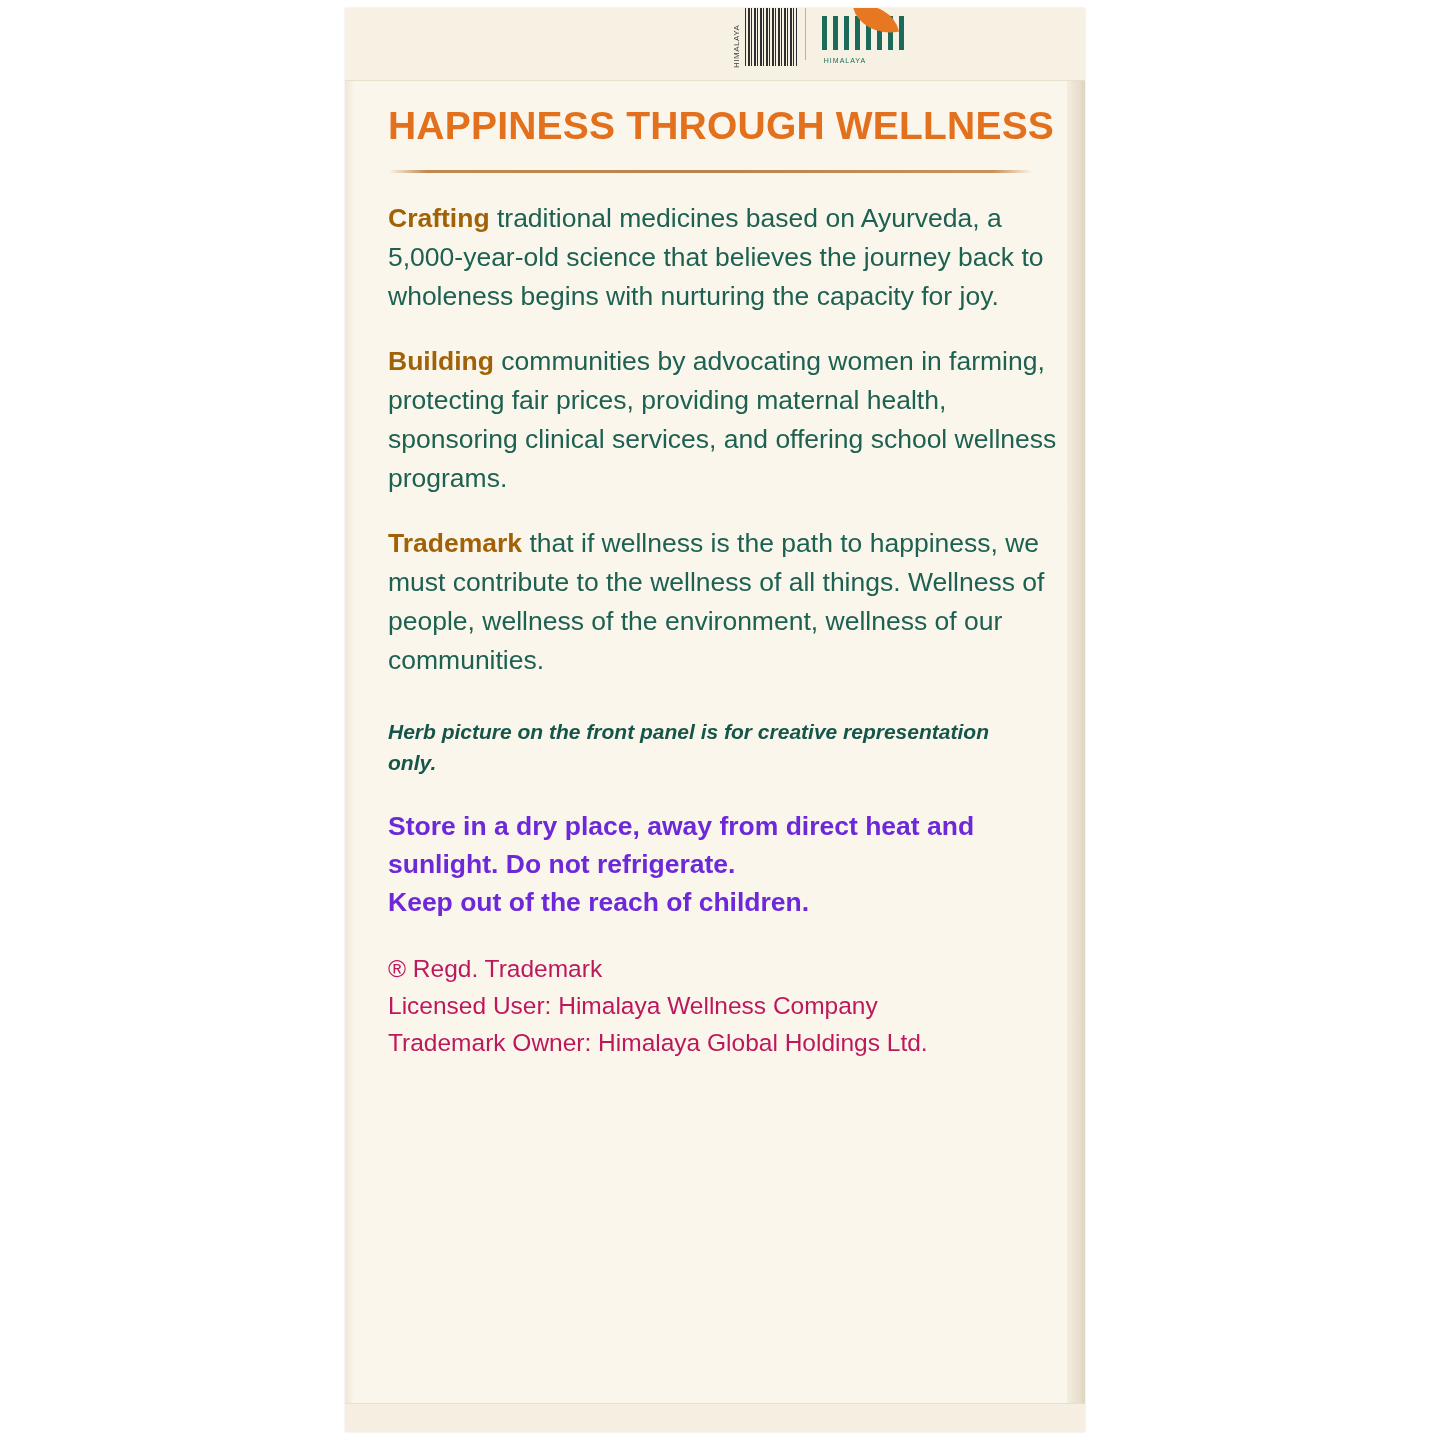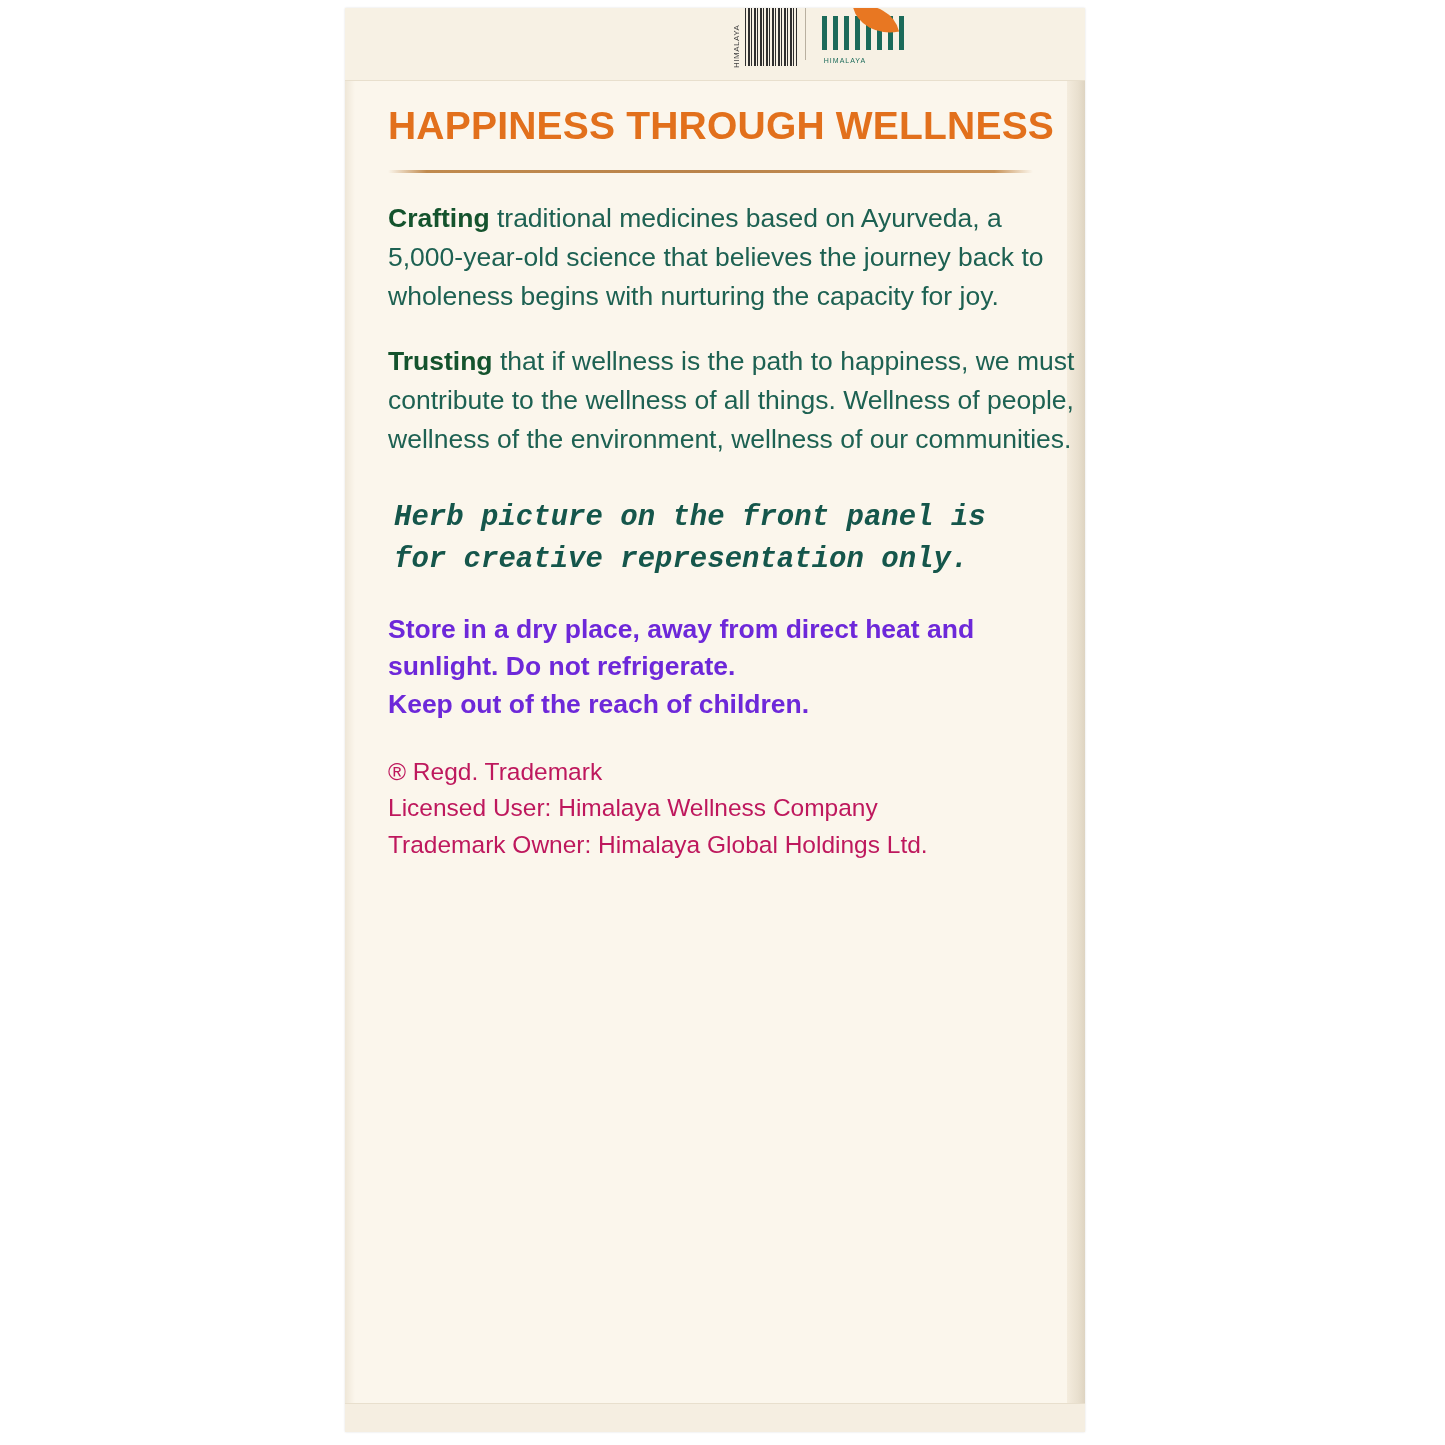--- a/index.html
+++ b/index.html
@@ -170,33 +170,32 @@
   }
 
   .para {
     color: #1d6152;
     font-size: 26.5px;
     line-height: 1.47;
     margin: 0 0 26px 3px;
     width: 690px;
   }
   .para .lead {
-    color: #14532d;
+    color: #a16207;
     font-weight: bold;
   }
 
   .note-italic {
     color: #15564b;
-    font-size: 29px;
+    font-size: 21px;
     font-weight: bold;
     font-style: italic;
     line-height: 1.45;
-    margin: 38px 0 30px 9px;
+    margin: 38px 0 30px 3px;
     width: 620px;
-    font-family: Liberation Mono, monospace;
   }
 
   .storage {
     color: #6d28d9;
     font-size: 26.5px;
     font-weight: bold;
     line-height: 1.42;
     margin: 0 0 30px 3px;
     width: 640px;
   }
@@ -233,22 +232,23 @@
     <div class="content">
 
       <h1 class="headline">HAPPINESS THROUGH WELLNESS</h1>
 
       <div class="rule"></div>
 
       <p class="para"><span class="lead">Crafting</span><span> traditional medicines based on Ayurveda, a 5,000-year-old science that believes the journey back to wholeness begins with nurturing the capacity for joy.</span></p>
 
 
 
-
-      <p class="para"><span class="lead">Trusting</span><span> that if wellness is the path to happiness, we must contribute to the wellness of all things. Wellness of people, wellness of the environment, wellness of our communities.</span></p>
+      <p class="para"><span class="lead">Building</span><span> communities by advocating women in farming, protecting fair prices, providing maternal health, sponsoring clinical services, and offering school wellness programs.</span></p>
+
+      <p class="para"><span class="lead">Trademark</span><span> that if wellness is the path to happiness, we must contribute to the wellness of all things. Wellness of people, wellness of the environment, wellness of our communities.</span></p>
 
       <p class="note-italic">Herb picture on the front panel is for creative representation only.</p>
 
       <p class="storage" style="white-space: pre-line;">Store in a dry place, away from direct heat and sunlight. Do not refrigerate.
 Keep out of the reach of children.</p>
 
       <div class="legal">
         <div>® Regd. Trademark</div>
         <div>Licensed User: Himalaya Wellness Company</div>
         <div>Trademark Owner: Himalaya Global Holdings Ltd.</div>

